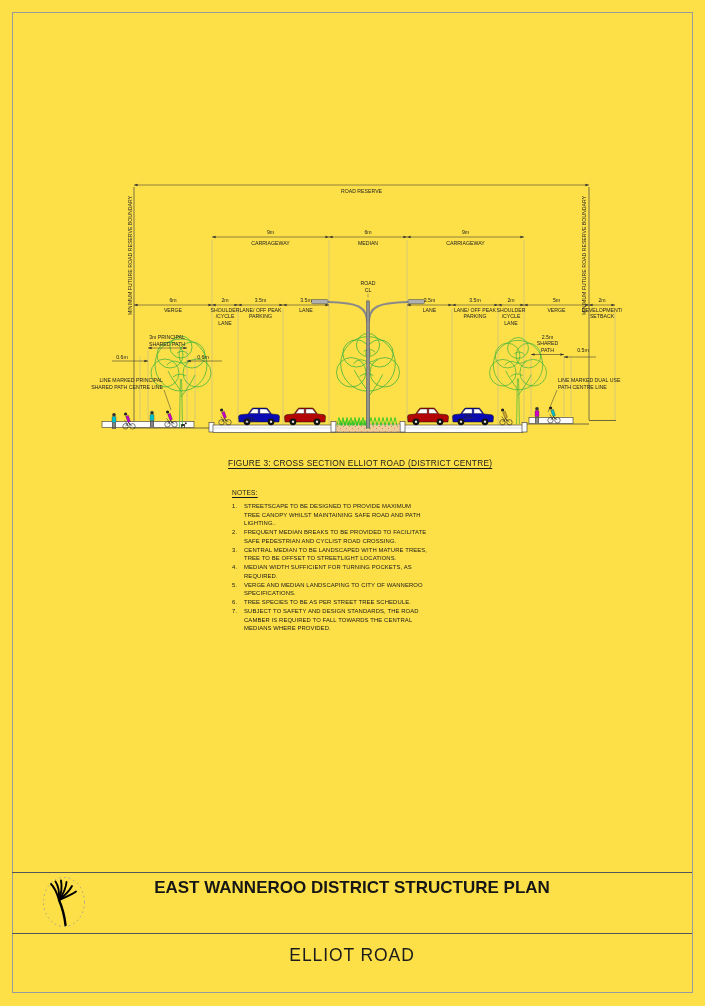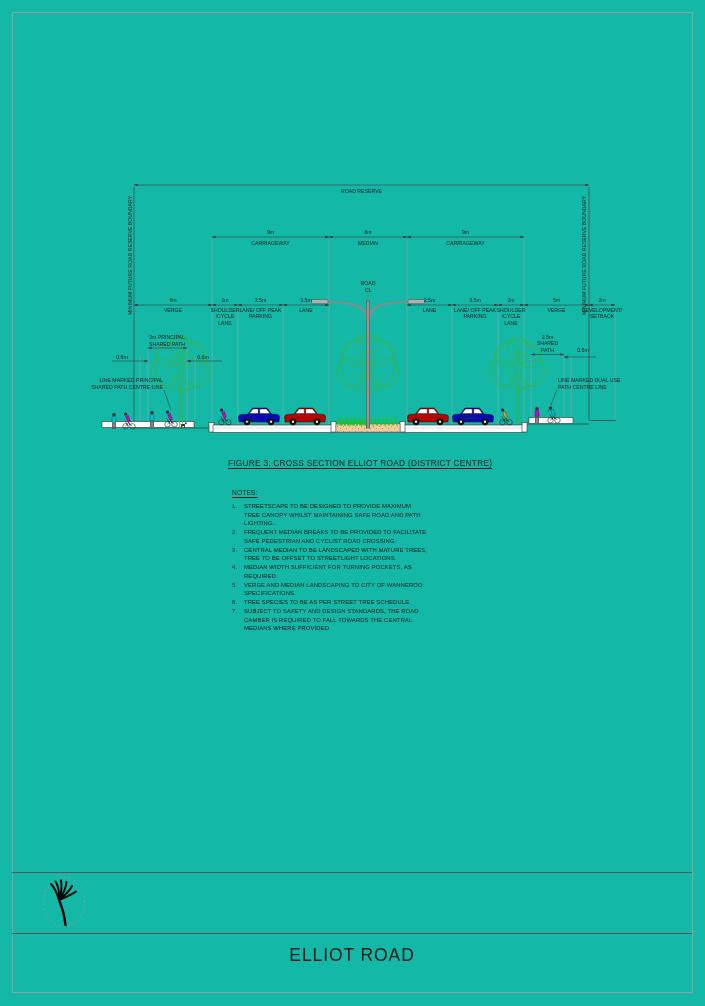--- a/index.html
+++ b/index.html
@@ -1,16 +1,16 @@
 <!DOCTYPE html>
 <html><head>
 <meta charset="utf-8">
 <style>
   html,body{margin:0;padding:0;background:#fff;}
-  .page{position:relative;width:705px;height:1006px;background:#14b8a6;overflow:hidden;
+  .page{position:relative;width:705px;height:1006px;background:#fde047;overflow:hidden;
         font-family:"Liberation Sans",sans-serif;color:#111;}
   .frame{position:absolute;left:12px;top:12px;width:679px;height:979px;border:1px solid #9a9a9a;}
   .drawing-svg{position:absolute;left:0;top:0;}
   .t{font:5.2px "Liberation Sans",sans-serif;fill:#222;}
   .tc{text-anchor:middle;}
   .dim{stroke:#333;stroke-width:0.55;}
   .ext{stroke:#a9a9a9;stroke-width:0.45;}
   .bnd{stroke:#444;stroke-width:0.7;}
   .gnd{stroke:#333;stroke-width:0.7;fill:none;}
   .slab{fill:#fdfdfd;stroke:#333;stroke-width:0.6;}
@@ -302,14 +302,15 @@
       <path d="M1.5 23 C0.5 14 -1.5 6 -5 -2" stroke-width="2.4"></path>
       <path d="M-5 -2 C-7 -9 -9 -14 -13 -18" stroke-width="1.9"></path>
       <path d="M-5 -2 C-4.5 -10 -5.5 -16 -8.5 -20.5" stroke-width="1.9"></path>
       <path d="M-5 -2 C-2 -10 -2 -16 -3 -21.5" stroke-width="1.9"></path>
       <path d="M-5 -2 C0 -9 2 -14 2.5 -20" stroke-width="1.9"></path>
       <path d="M-5 -2 C2 -7.5 5.5 -11 8 -16" stroke-width="1.9"></path>
       <path d="M-5 -2 C3 -5.5 8 -7.5 12 -10.5" stroke-width="1.9"></path>
     </g>
   </svg>
 
+  <div class="tb-title tb-t1">EAST WANNEROO DISTRICT STRUCTURE PLAN</div>
   <div class="tb-sub">ELLIOT ROAD</div>
 </div>
 
 </body></html>

